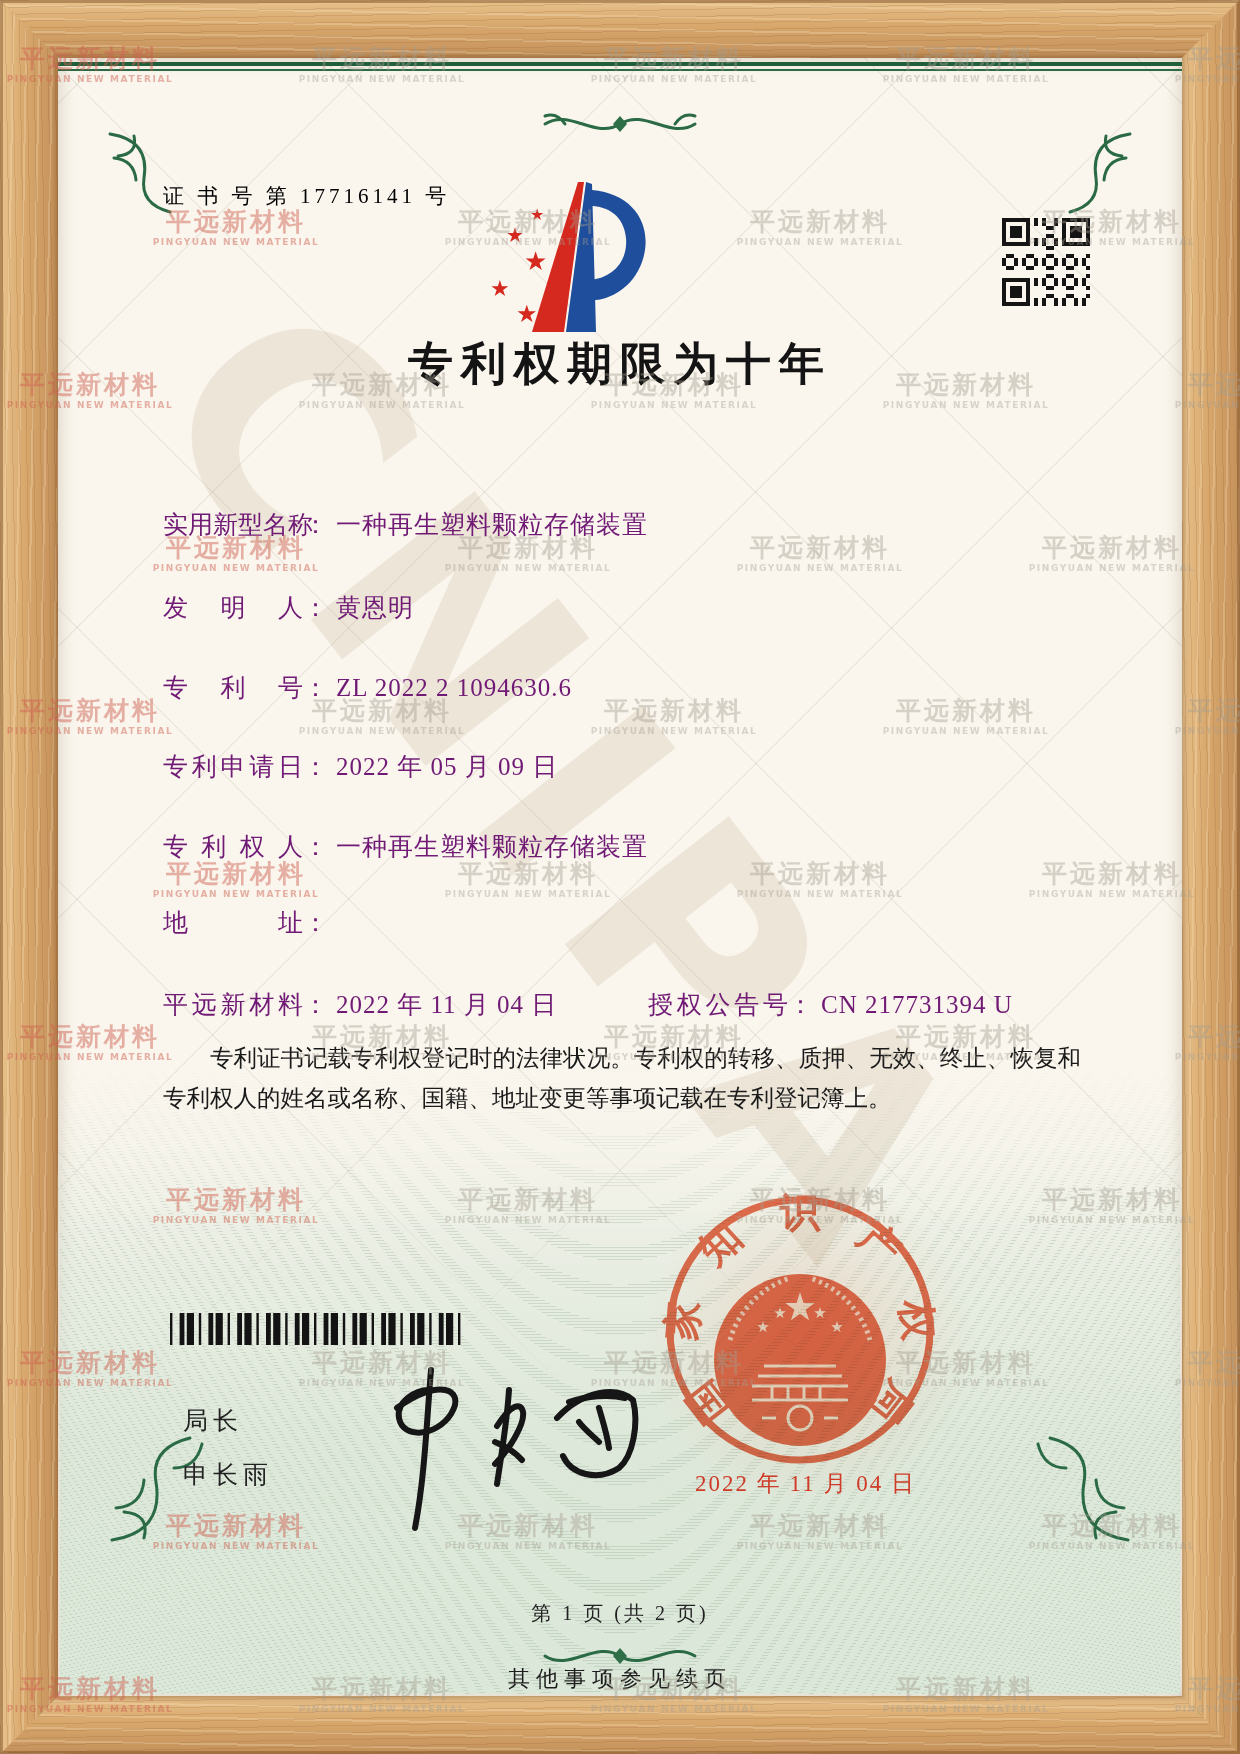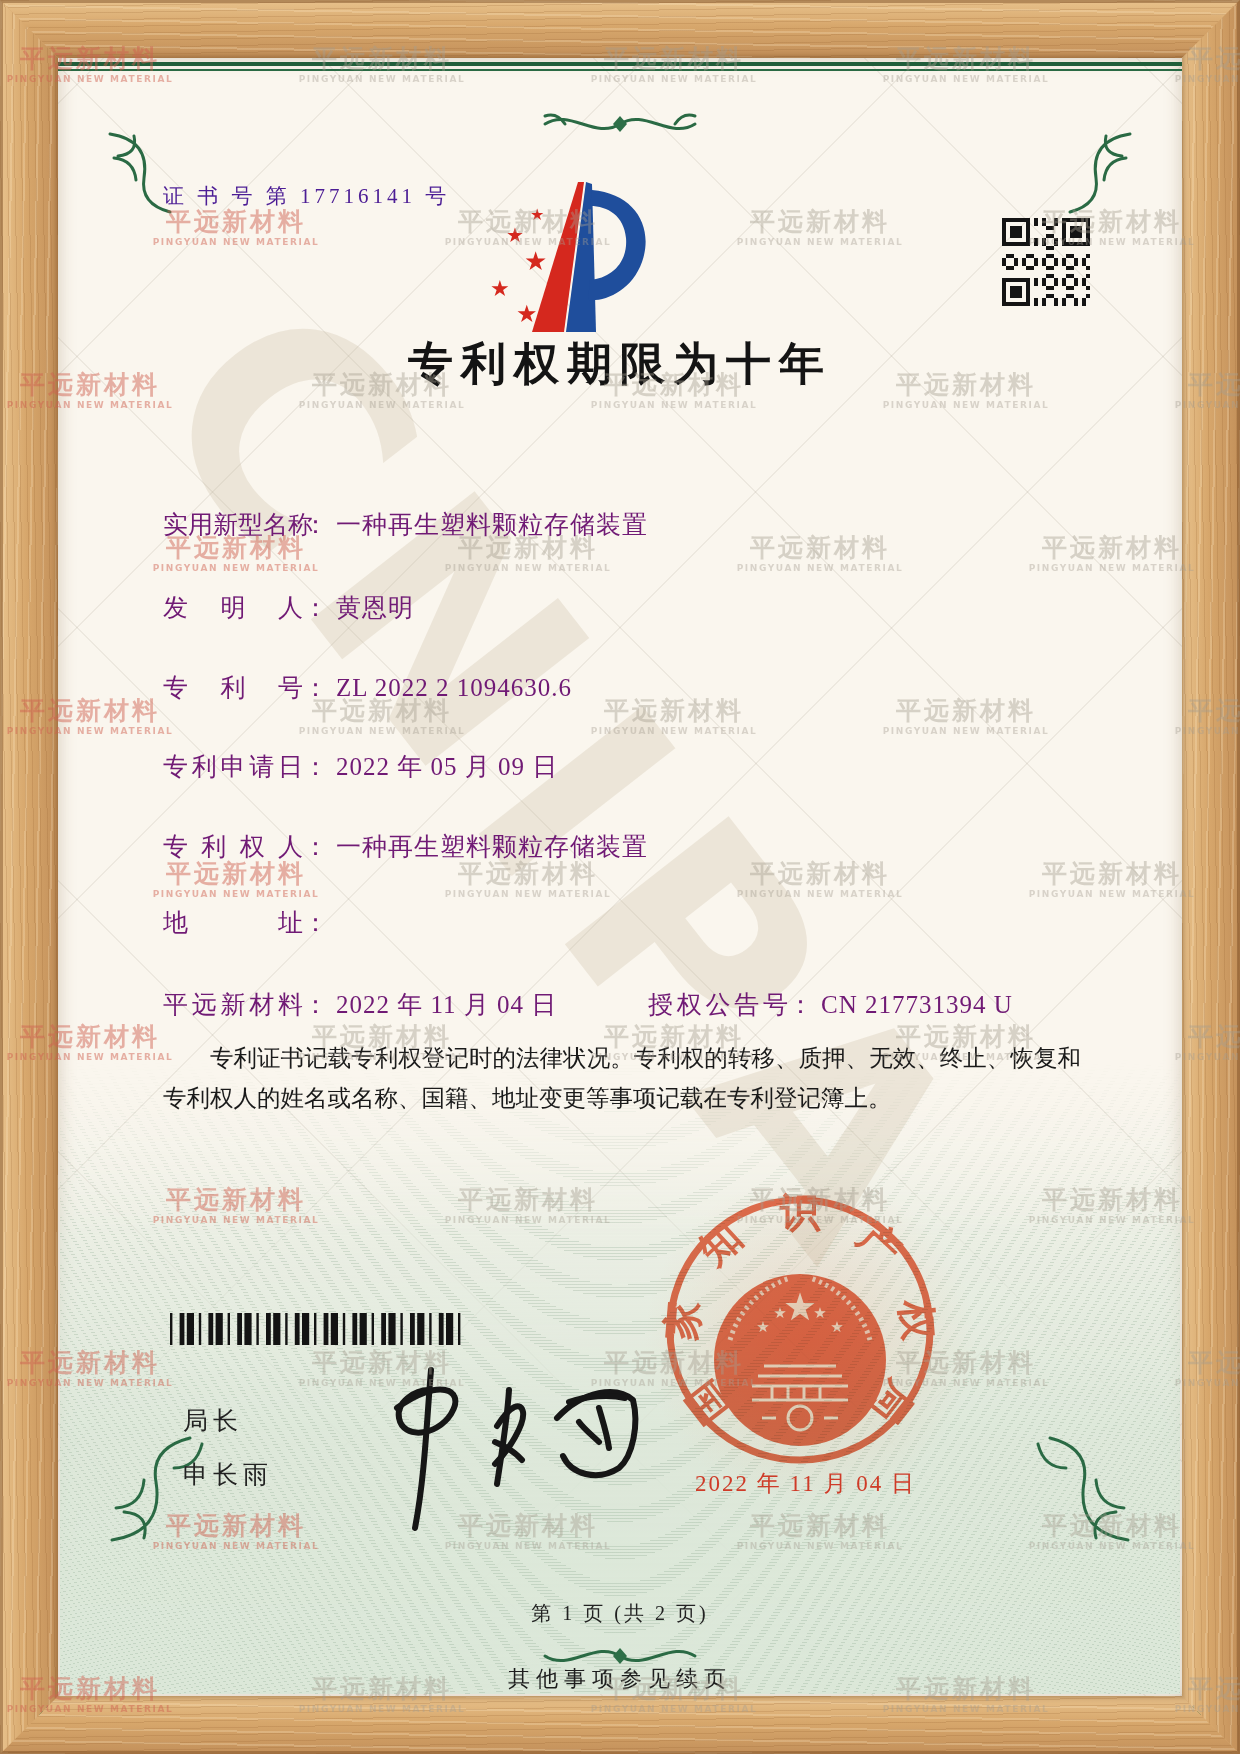--- a/index.html
+++ b/index.html
@@ -49,21 +49,21 @@
   
   .gborder{position:absolute;left:39px;top:62px;right:39px;bottom:38px;z-index:3;
     border:4px solid #215e3a;pointer-events:none;}
   .gborder::after{content:'';position:absolute;inset:3px;border:2px solid #2a6a44;}
   .orn{position:absolute;z-index:4;pointer-events:none;}
   .orn path{stroke:#2a6a44;fill:none;stroke-width:3;stroke-linecap:round;}
   .orn .fil{fill:#2e6f48;stroke:none;}
 
   
   .abs{position:absolute;z-index:10;}
-  .certno{left:163px;top:182px;font-size:21px;letter-spacing:4px;color:#4c1d95;}
+  .certno{left:163px;top:182px;font-size:21px;letter-spacing:4px;color:#000000;}
   .logo{left:478px;top:180px;width:180px;height:152px;}
   .title{left:0;top:334px;width:1240px;text-align:center;font-size:45px;font-weight:700;
          letter-spacing:8px;color:#141414;}
   .frow{left:163px;font-size:25px;color:#701a75;white-space:nowrap;}
   .lbl{display:inline-block;width:140px;text-align:justify;text-align-last:justify;}
   .val{margin-left:8px;letter-spacing:1px;}
   .addr-row{white-space:normal;display:flex;}
   .addr-row .val{width:725px;line-height:38px;}
   .paras{left:163px;top:1038px;width:918px;font-size:23.5px;line-height:40px;
          text-align:justify;color:#1a1a1a;}

